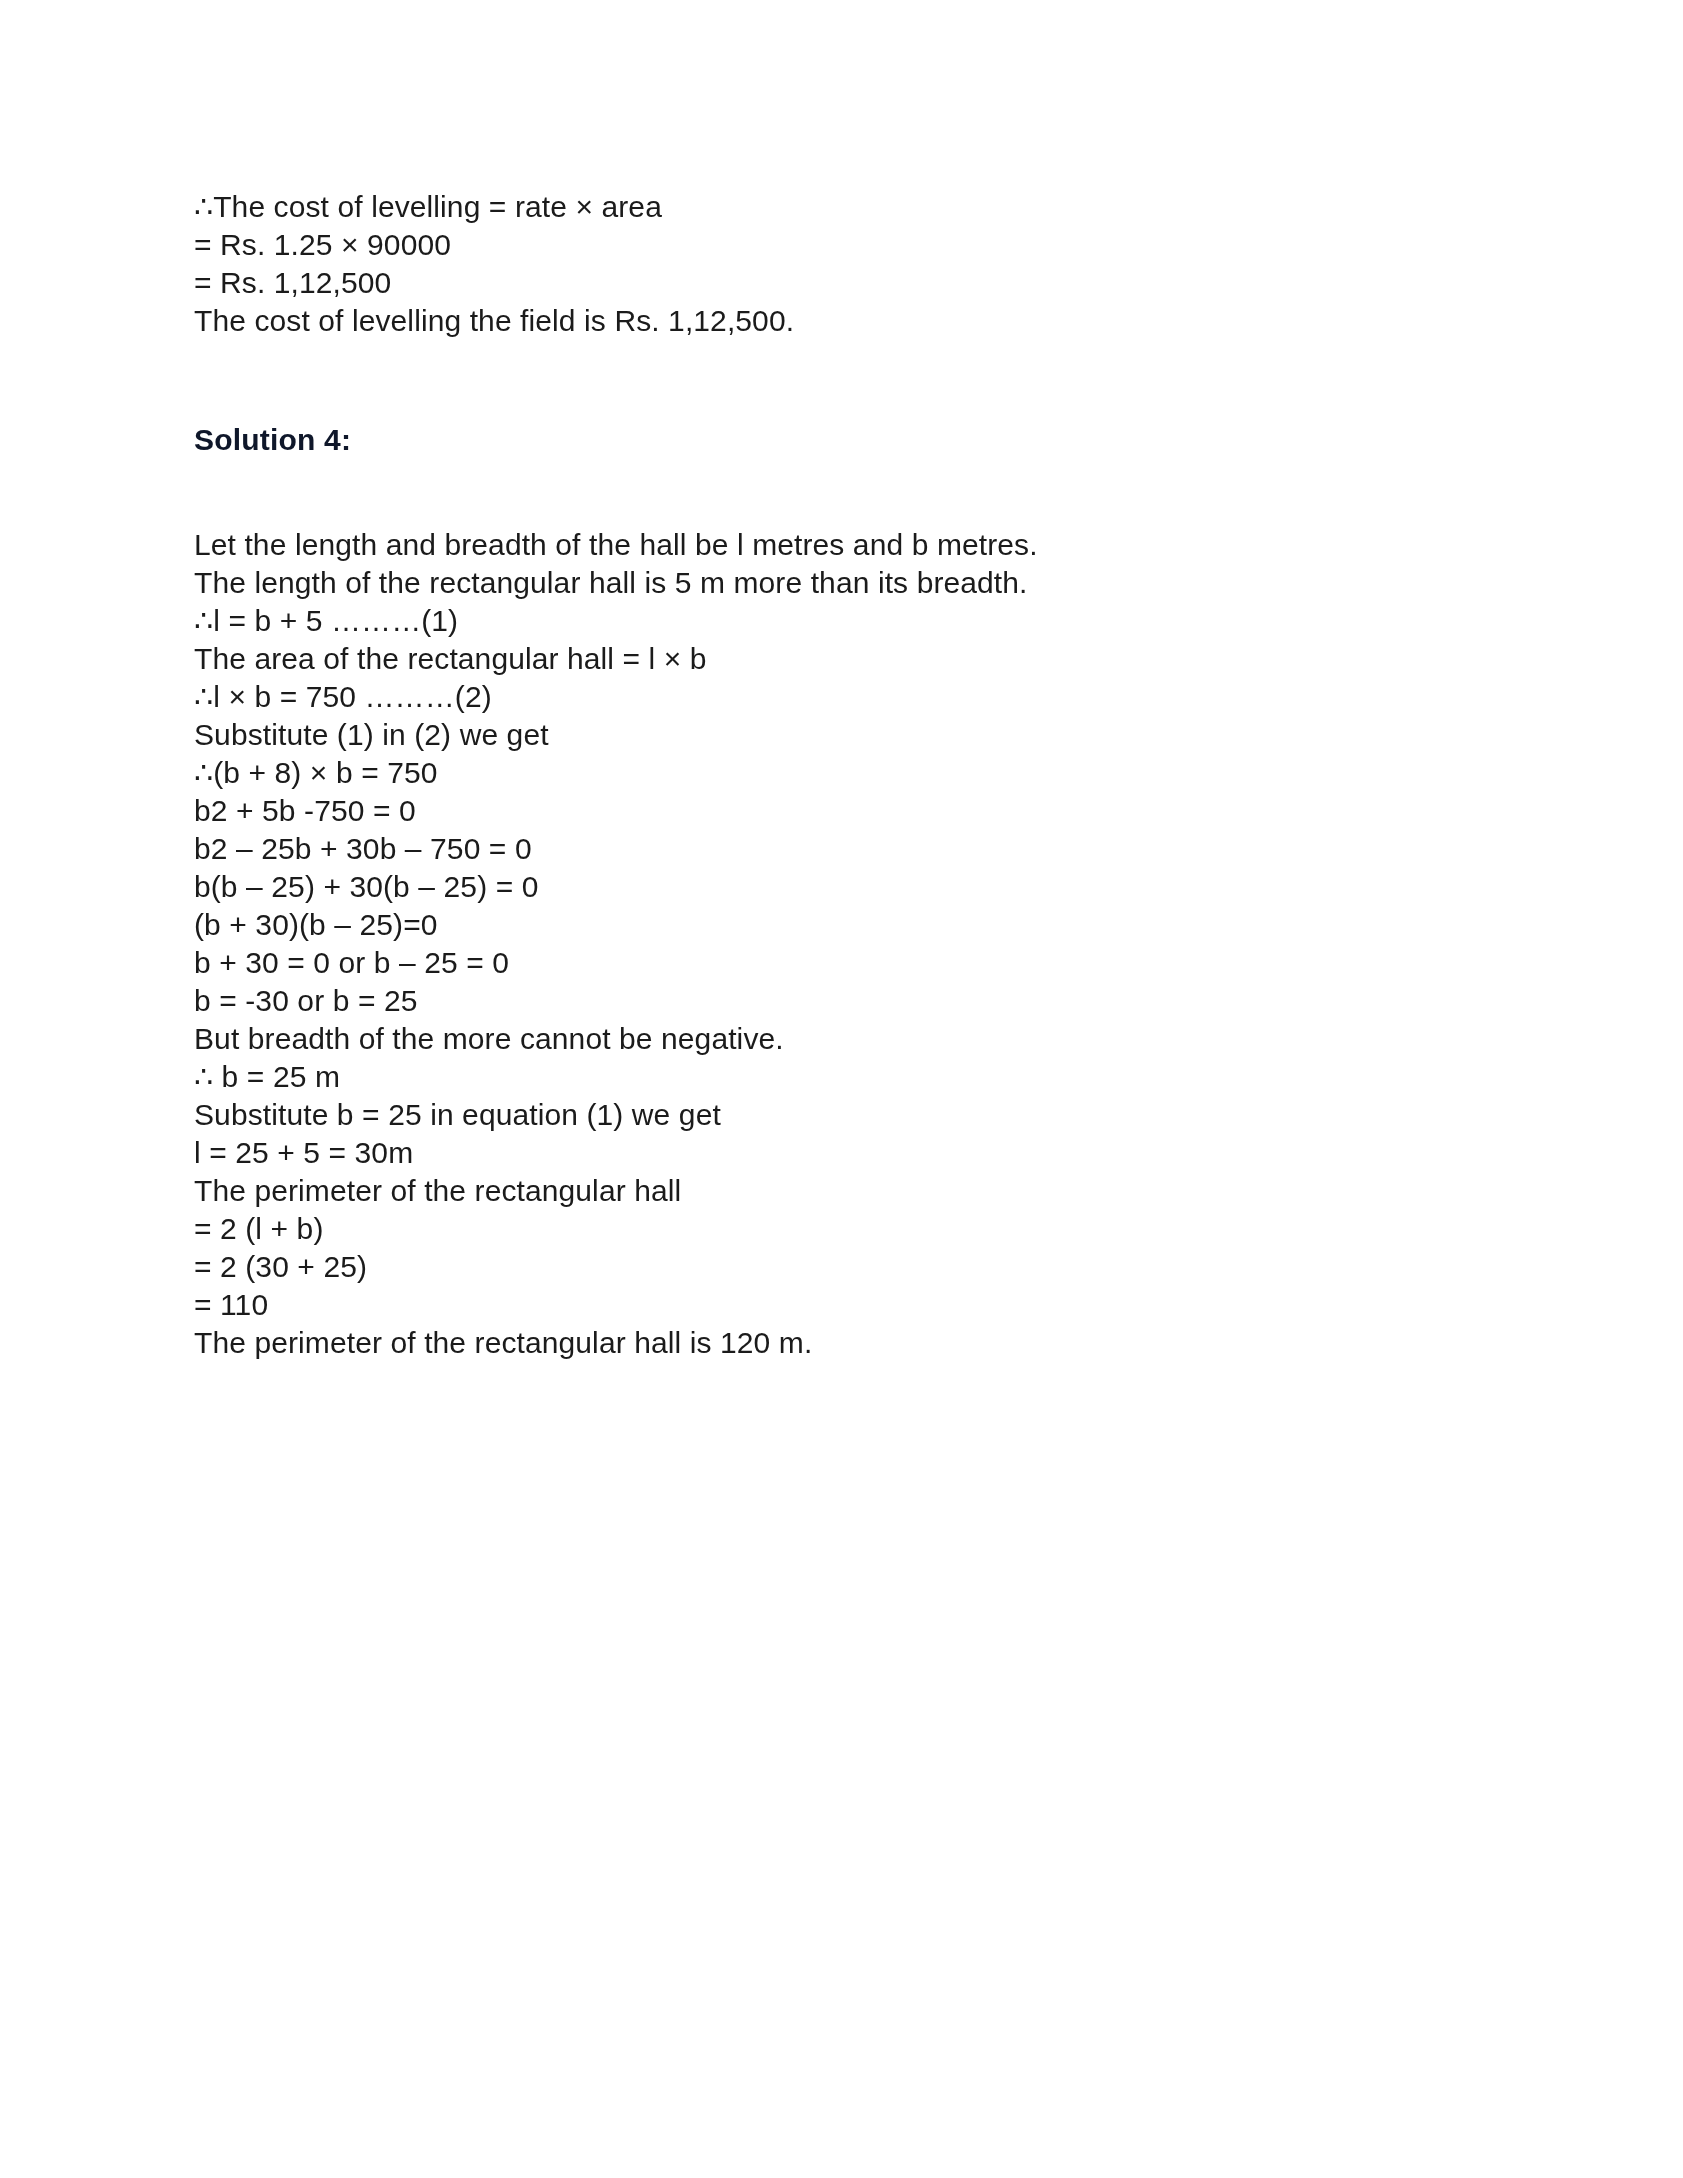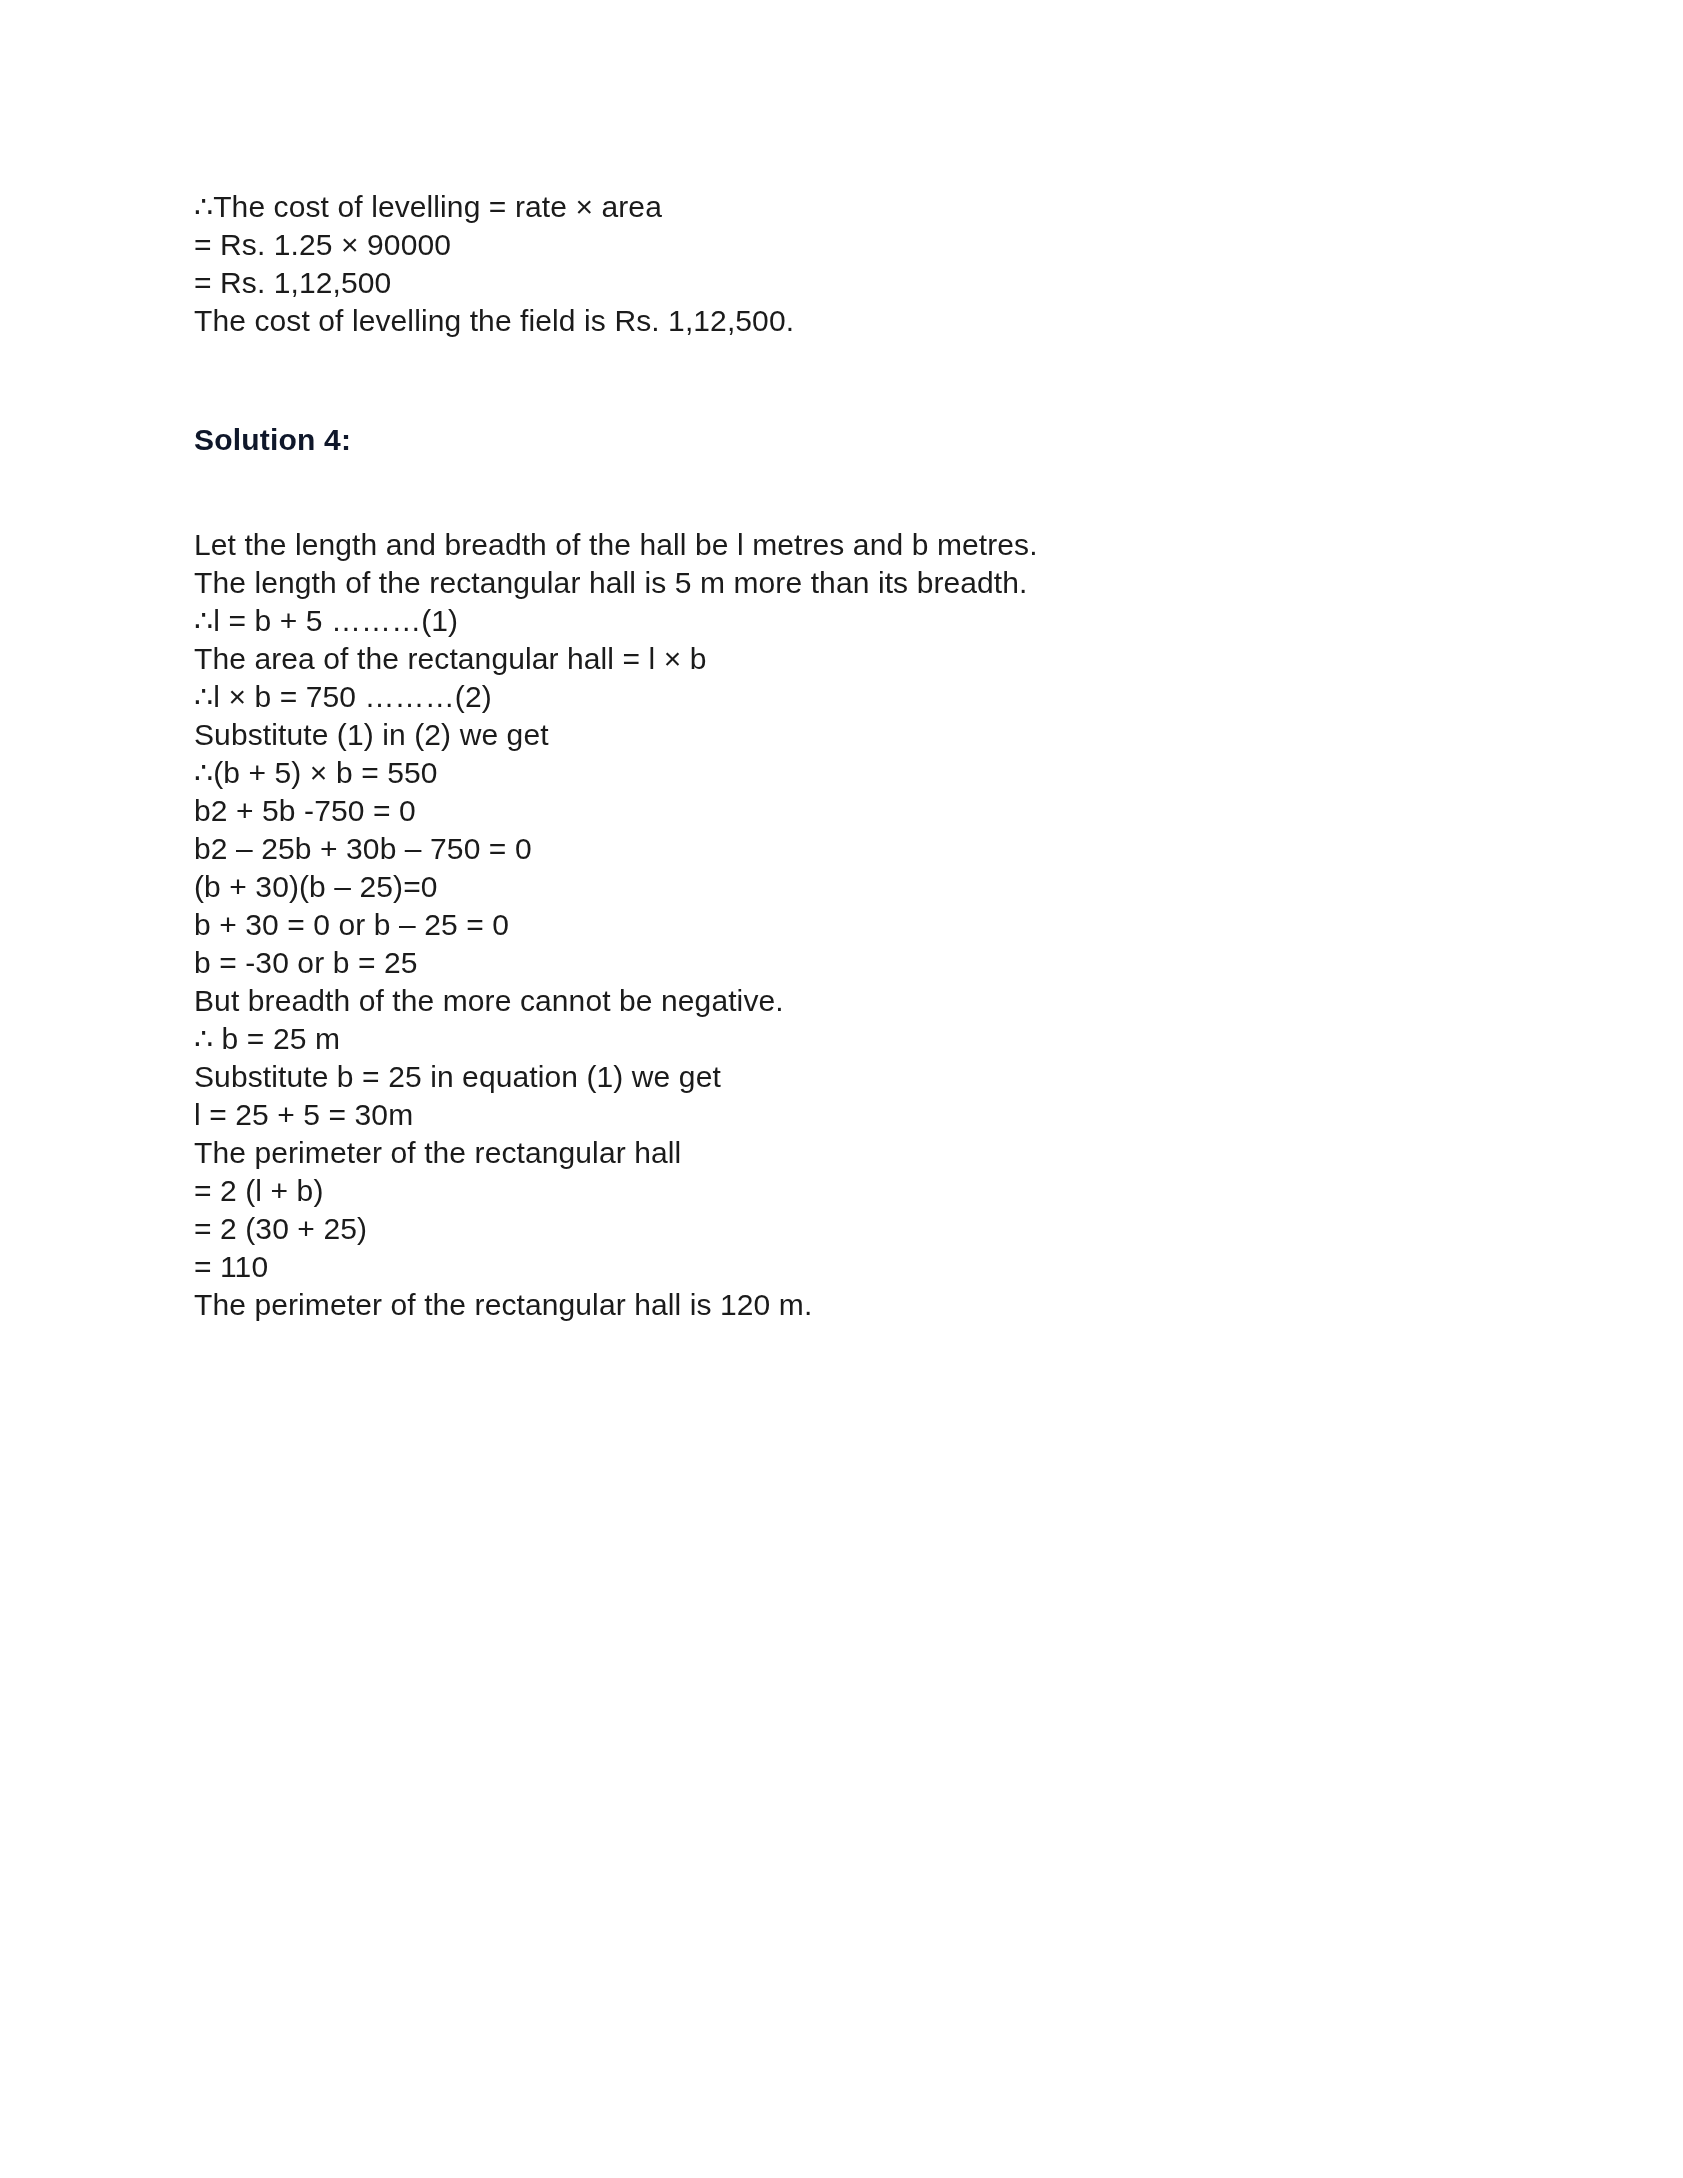--- a/index.html
+++ b/index.html
@@ -76,23 +76,24 @@
 
     <div class="gap-after-heading"></div>
 
     <div class="block">
       <div class="text-line">Let the length and breadth of the hall be l metres and b metres.</div>
       <div class="text-line">The length of the rectangular hall is 5 m more than its breadth.</div>
       <div class="text-line">∴l = b + 5 ………(1)</div>
       <div class="text-line">The area of the rectangular hall = l × b</div>
       <div class="text-line">∴l × b = 750 ………(2)</div>
       <div class="text-line">Substitute (1) in (2) we get</div>
-      <div class="text-line">∴(b + 5) × b = 550</div>
+      <div class="text-line">∴(b + 8) × b = 750</div>
       <div class="text-line">b2 + 5b -750 = 0</div>
       <div class="text-line">b2 – 25b + 30b – 750 = 0</div>
+      <div class="text-line">b(b – 25) + 30(b – 25) = 0</div>
       <div class="text-line">(b + 30)(b – 25)=0</div>
       <div class="text-line">b + 30 = 0 or b – 25 = 0</div>
       <div class="text-line">b = -30 or b = 25</div>
       <div class="text-line">But breadth of the more cannot be negative.</div>
       <div class="text-line">∴ b = 25 m</div>
       <div class="text-line">Substitute b = 25 in equation (1) we get</div>
       <div class="text-line">l = 25 + 5 = 30m</div>
       <div class="text-line">The perimeter of the rectangular hall</div>
       <div class="text-line">= 2 (l + b)</div>
       <div class="text-line">= 2 (30 + 25)</div>

